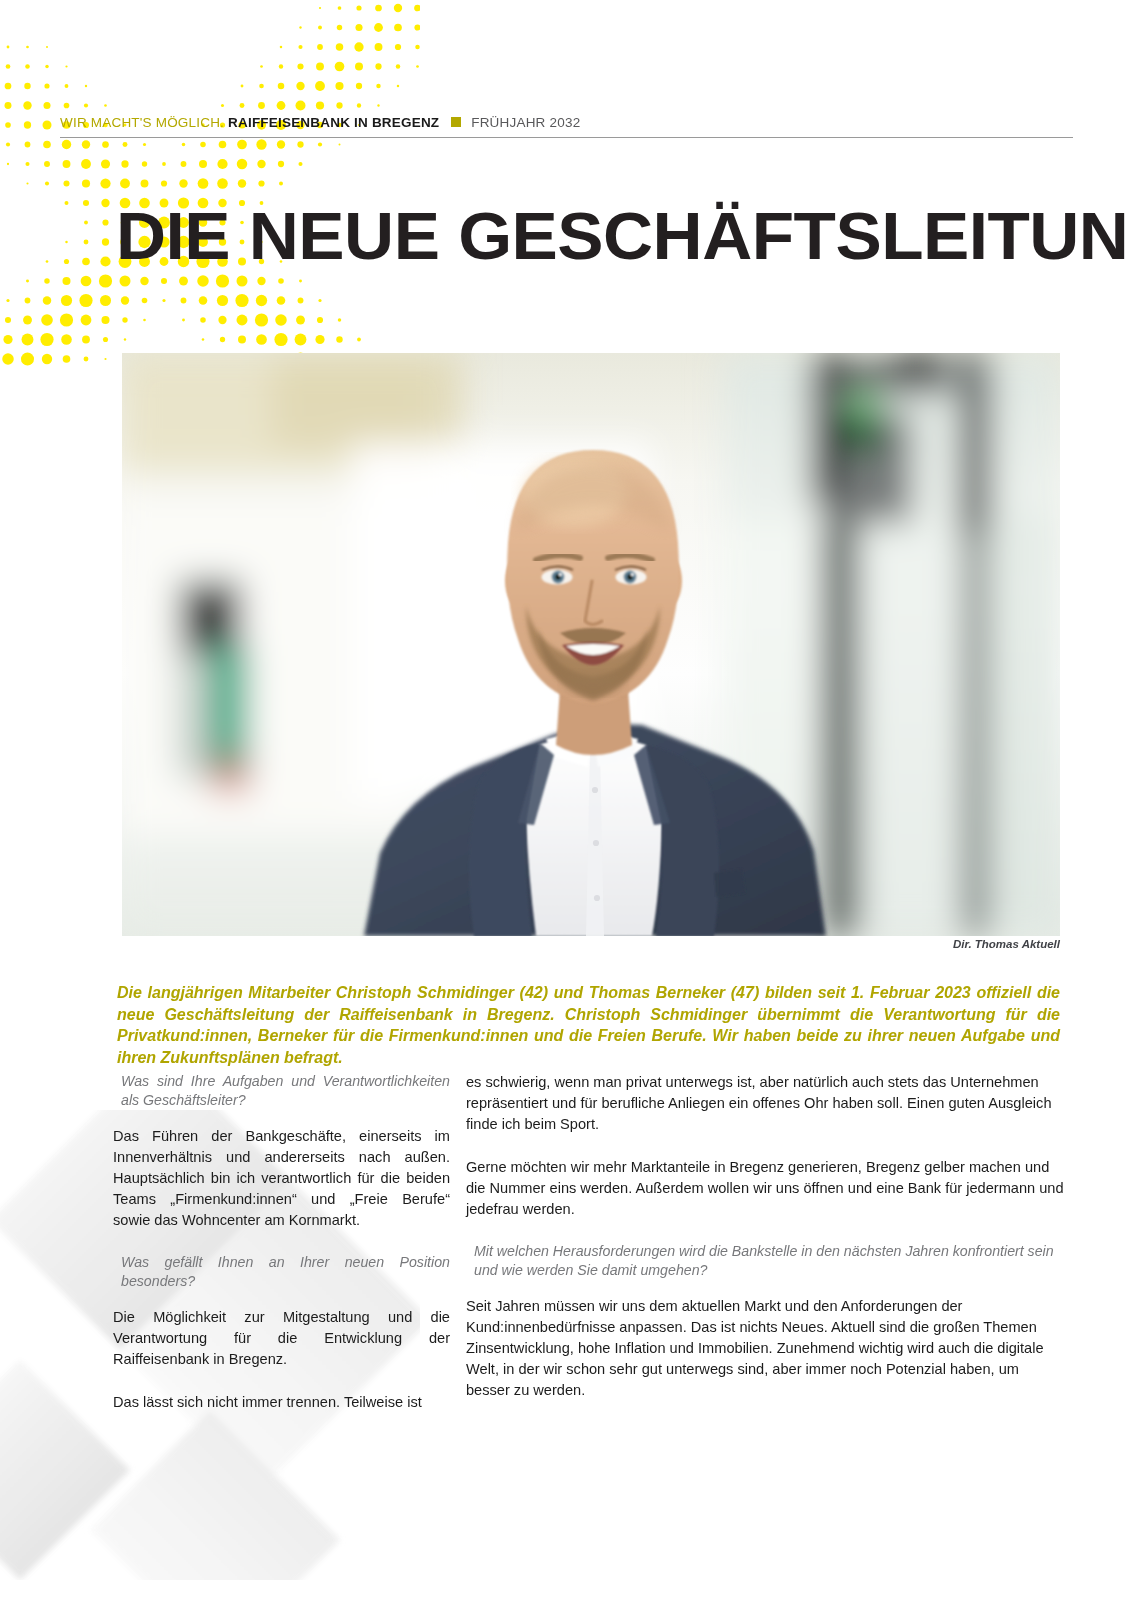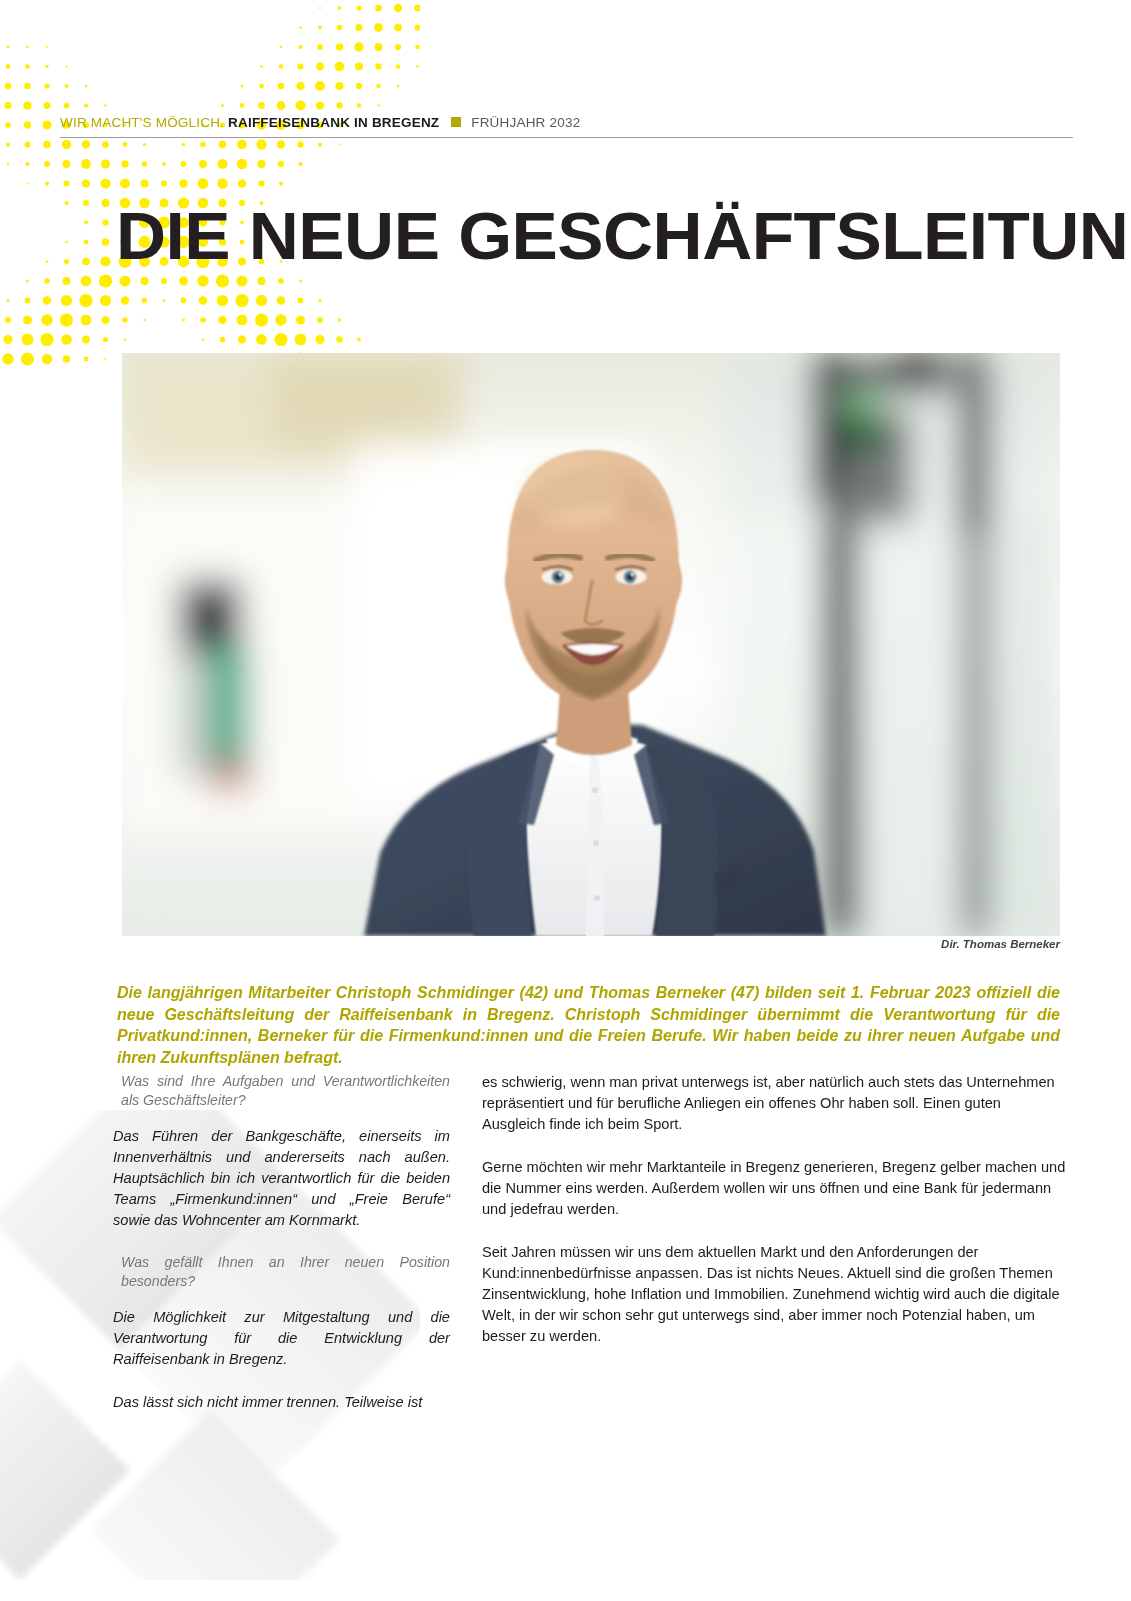--- a/index.html
+++ b/index.html
@@ -81,22 +81,22 @@
   }
   .q{
     color:#77787b;font-style:italic;font-size:14.2px;line-height:19px;
     text-align:justify;margin:0 0 16px 8px;
   }
   .col-right .q{text-align:left;}
   .a{
     color:#1c1c1c;font-size:14.6px;line-height:21px;
     text-align:justify;margin:0 0 22px 0;
   }
-  .col-right .a{text-align:left;margin-left:16px;}
-  .col-left .a{text-align:justify;font-style:italic;}
+  .col-right .a{text-align:left;}
+  .col-left .a{text-align:justify;}
   .a:last-child,.q:last-child{margin-bottom:0;}
 </style>
 </head>
 <body>
 
 <div class="page">
 
   <svg id="dots" viewBox="0 0 420 370" xmlns="http://www.w3.org/2000/svg">
       <circle cx="320.0" cy="8.0" r="1.12" fill="#ffed00"></circle>
       <circle cx="339.5" cy="8.0" r="1.84" fill="#ffed00"></circle>
@@ -546,33 +546,34 @@
 
       <g filter="url(#blurtiny)">
         <path d="M440 292 Q471 286 502 292 Q486 312 471 312 Q456 312 440 292 Z" fill="#8e4b43"></path>
         <path d="M444 293 Q471 289 498 293 Q484 302 471 302 Q458 302 444 293 Z" fill="#fbfaf7"></path>
       </g>
 
       <ellipse cx="471" cy="330" rx="30" ry="12" fill="#9c7a56" opacity="0.35" filter="url(#blurmid)"></ellipse>
     </svg>
   </div>
 
-  <div class="caption">Dir. Thomas Berneker</div>
+  <div class="caption">Dir. Thomas Aktuell</div>
 
   <div class="lead">
     <span>Die langjährigen Mitarbeiter Christoph Schmidinger (42) und Thomas Berneker (47) bilden seit 1. Februar 2023 offiziell die neue Geschäftsleitung der Raiffeisenbank in Bregenz. Christoph Schmidinger übernimmt die Verantwortung für die Privatkund:innen, Berneker für die Firmenkund:innen und die Freien Berufe. Wir haben beide zu ihrer neuen Aufgabe und ihren Zukunftsplänen befragt.</span>
   </div>
 
   <div class="col-left">
       <p class="q">Was sind Ihre Aufgaben und Verantwortlichkeiten als Geschäftsleiter?</p>
       <p class="a">Das Führen der Bankgeschäfte, einerseits im Innenverhältnis und andererseits nach außen. Hauptsächlich bin ich verantwortlich für die beiden Teams „Firmenkund:innen“ und „Freie Berufe“ sowie das Wohncenter am Kornmarkt.</p>
       <p class="q">Was gefällt Ihnen an Ihrer neuen Position besonders?</p>
       <p class="a">Die Möglichkeit zur Mitgestaltung und die Verantwortung für die Entwicklung der Raiffeisenbank in Bregenz.</p>
       <p class="a">Das lässt sich nicht immer trennen. Teilweise ist</p>
     </div>
 
   <div class="col-right">
       <p class="a">es schwierig, wenn man privat unterwegs ist, aber natürlich auch stets das Unternehmen repräsentiert und für berufliche Anliegen ein offenes Ohr haben soll. Einen guten Ausgleich finde ich beim Sport.</p>
       <p class="a">Gerne möchten wir mehr Marktanteile in Bregenz generieren, Bregenz gelber machen und die Nummer eins werden. Außerdem wollen wir uns öffnen und eine Bank für jedermann und jedefrau werden.</p>
+      <p class="q">Mit welchen Herausforderungen wird die Bankstelle in den nächsten Jahren konfrontiert sein und wie werden Sie damit umgehen?</p>
       <p class="a">Seit Jahren müssen wir uns dem aktuellen Markt und den Anforderungen der Kund:innenbedürfnisse anpassen. Das ist nichts Neues. Aktuell sind die großen Themen Zinsentwicklung, hohe Inflation und Immobilien. Zunehmend wichtig wird auch die digitale Welt, in der wir schon sehr gut unterwegs sind, aber immer noch Potenzial haben, um besser zu werden.</p>
     </div>
 
 </div>
 
 </body></html>

